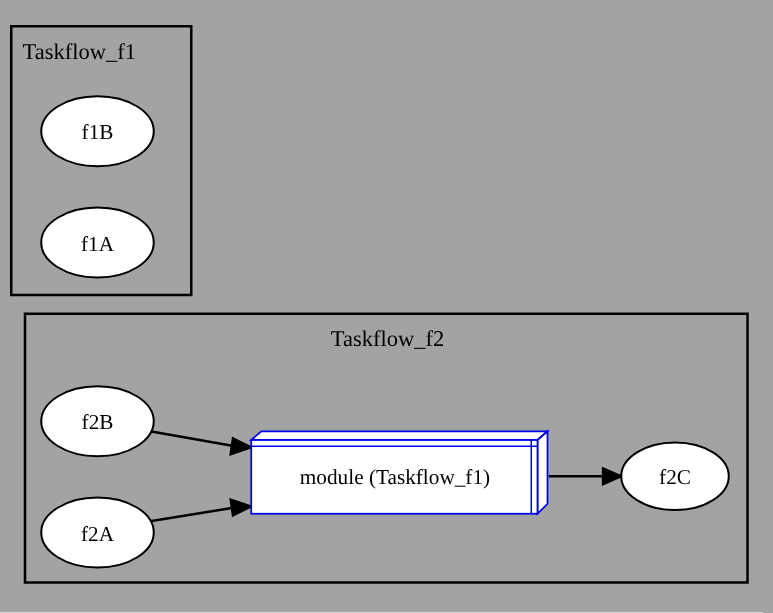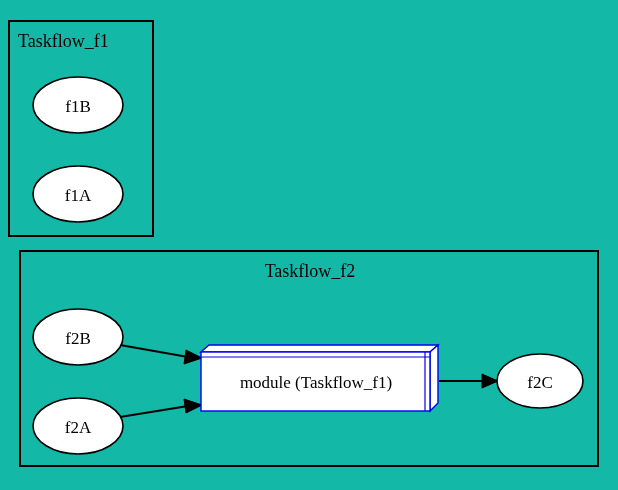--- a/index.html
+++ b/index.html
@@ -7,21 +7,21 @@
     padding: 0;
     background: #ffffff;
   }
   body {
     font-family: "Liberation Serif", "DejaVu Serif", serif;
   }
   #canvas {
     position: relative;
     width: 618px;
     height: 490px;
-    background: #14b8a6;
+    background: #a3a3a3;
     overflow: hidden;
   }
   #graph-svg {
     position: absolute;
     left: 0;
     top: 0;
     width: 618px;
     height: 490px;
   }
   .cluster-rect {

